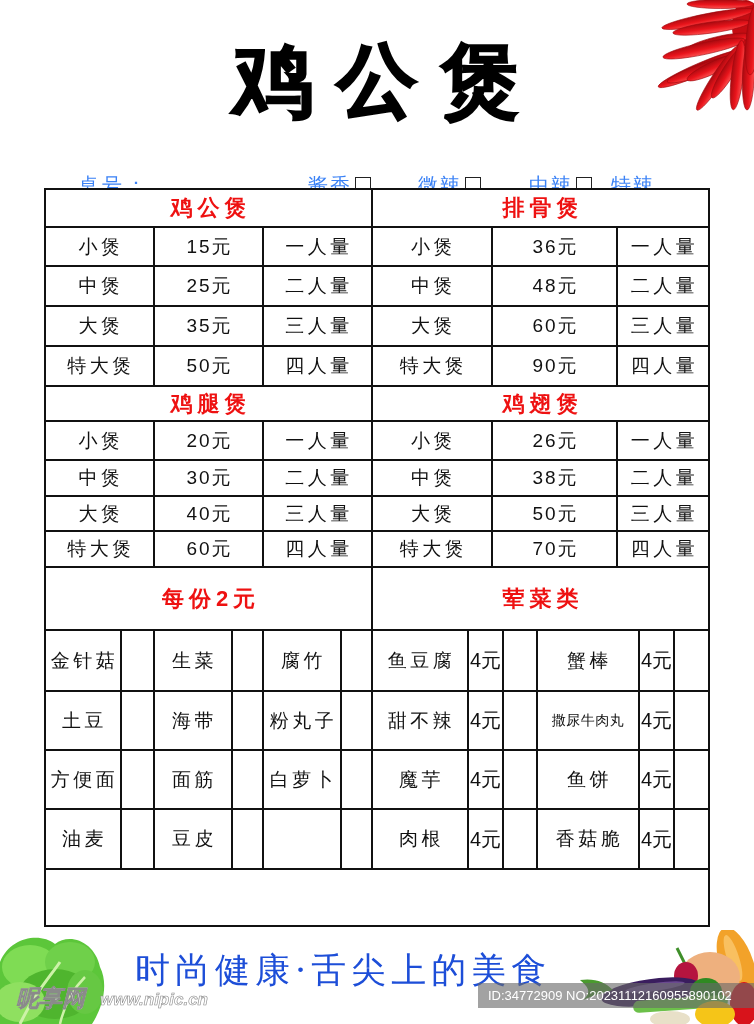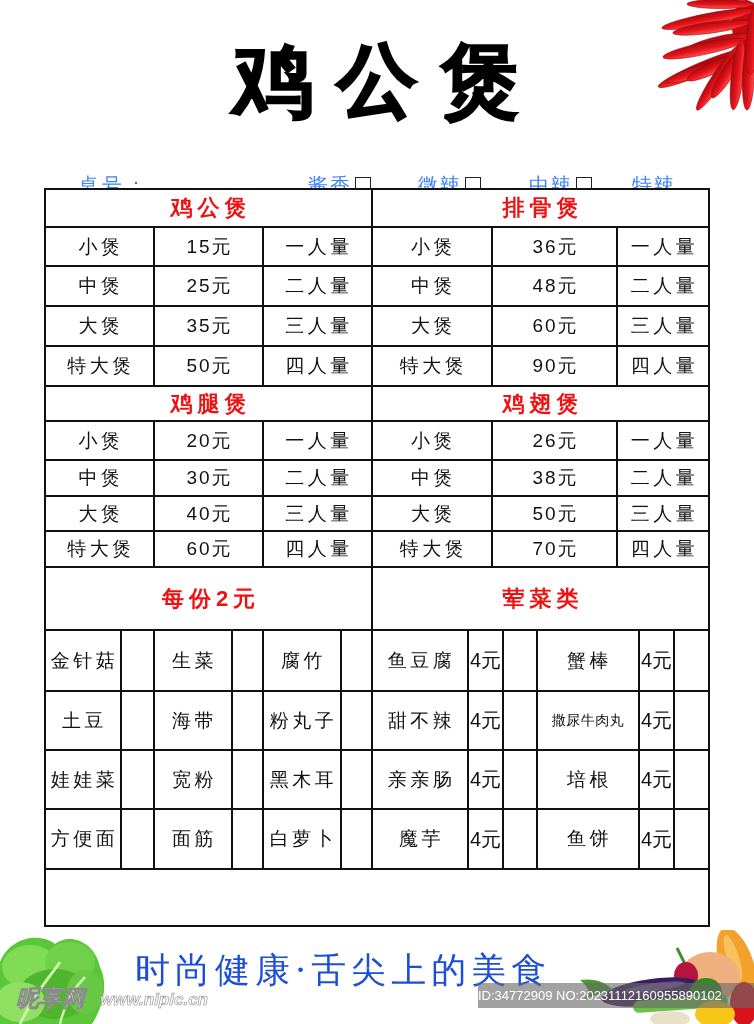--- a/index.html
+++ b/index.html
@@ -36,21 +36,21 @@
   table.grid td.c-qty{cursor:text;}
 
   
   .slogan{left:135px;top:948px;font-family:"DejaVu Serif",serif;font-size:35px;line-height:44px;
           letter-spacing:5px;color:#1d4ed8;white-space:nowrap;}
   .wm-site{left:16px;top:985px;font-size:23px;font-weight:bold;font-style:italic;color:rgba(255,255,255,0.9);
            -webkit-text-stroke:0.7px #8a8a8a;white-space:nowrap;line-height:26px;}
   .wm-url{left:100px;top:990px;font-size:17px;font-style:italic;font-weight:bold;color:rgba(255,255,255,0.85);
           -webkit-text-stroke:0.6px #8a8a8a;white-space:nowrap;line-height:20px;}
   .wm-id{left:478px;top:983px;width:276px;height:25px;background:rgba(105,105,105,0.62);
-         color:#fff;font-size:13px;line-height:25px;box-sizing:border-box;white-space:nowrap;}
+         color:#fff;font-size:13px;line-height:25px;padding-left:10px;box-sizing:border-box;white-space:nowrap;}
 </style>
 </head>
 <body>
 
 <svg class="abs" style="left:650px;top:0;" width="104" height="118" viewBox="0 0 104 118">
   <defs>
     <linearGradient id="chg" x1="0" y1="0" x2="0" y2="1">
       <stop offset="0" stop-color="#ff5050"></stop>
       <stop offset="0.45" stop-color="#e8141b"></stop>
       <stop offset="1" stop-color="#a80a10"></stop>
@@ -111,21 +111,21 @@
     <span class="box"></span>
   </label>
   <label class="abs ob opt" style="left:418px;">
     <span>微辣</span>
     <span class="box"></span>
   </label>
   <label class="abs ob opt" style="left:529px;">
     <span>中辣</span>
     <span class="box"></span>
   </label>
-  <label class="abs ob opt" style="left:632px;flex-direction:column;">
+  <label class="abs ob opt" style="left:611px;flex-direction:column;">
     <span>特辣</span>
     <span class="box"></span>
   </label>
 </div>
 
 <div class="abs sheet">
 
   <div class="section sec-a">
     <table class="grid">
       <colgroup>
@@ -273,51 +273,51 @@
         <td>粉丸子</td>
         <td class="c-qty"></td>
         <td>甜不辣</td>
         <td class="c-mprice">4元</td>
         <td class="c-qty"></td>
         <td class="tight">撒尿牛肉丸</td>
         <td class="c-mprice">4元</td>
         <td class="c-qty"></td>
       </tr>
 
-      <tr style="height:40px">
-        <td>娃娃菜</td>
-        <td class="c-qty"></td>
-        <td>宽粉</td>
-        <td class="c-qty"></td>
-        <td>黑木耳</td>
-        <td class="c-qty"></td>
-        <td>亲亲肠</td>
-        <td class="c-mprice">4元</td>
-        <td class="c-qty"></td>
-        <td>培根</td>
-        <td class="c-mprice">4元</td>
-        <td class="c-qty"></td>
-      </tr>
 
 
       <tr style="height:40px">
         <td>方便面</td>
         <td class="c-qty"></td>
         <td>面筋</td>
         <td class="c-qty"></td>
         <td>白萝卜</td>
         <td class="c-qty"></td>
         <td>魔芋</td>
         <td class="c-mprice">4元</td>
         <td class="c-qty"></td>
         <td>鱼饼</td>
         <td class="c-mprice">4元</td>
         <td class="c-qty"></td>
       </tr>
 
+      <tr style="height:40px">
+        <td>油麦</td>
+        <td class="c-qty"></td>
+        <td>豆皮</td>
+        <td class="c-qty"></td>
+        <td></td>
+        <td class="c-qty"></td>
+        <td>肉根</td>
+        <td class="c-mprice">4元</td>
+        <td class="c-qty"></td>
+        <td>香菇脆</td>
+        <td class="c-mprice">4元</td>
+        <td class="c-qty"></td>
+      </tr>
 
 
       <tr style="height:38px">
         <td colspan="12"></td>
       </tr>
     </tbody>
       </table>
   </div>
 </div>
 

